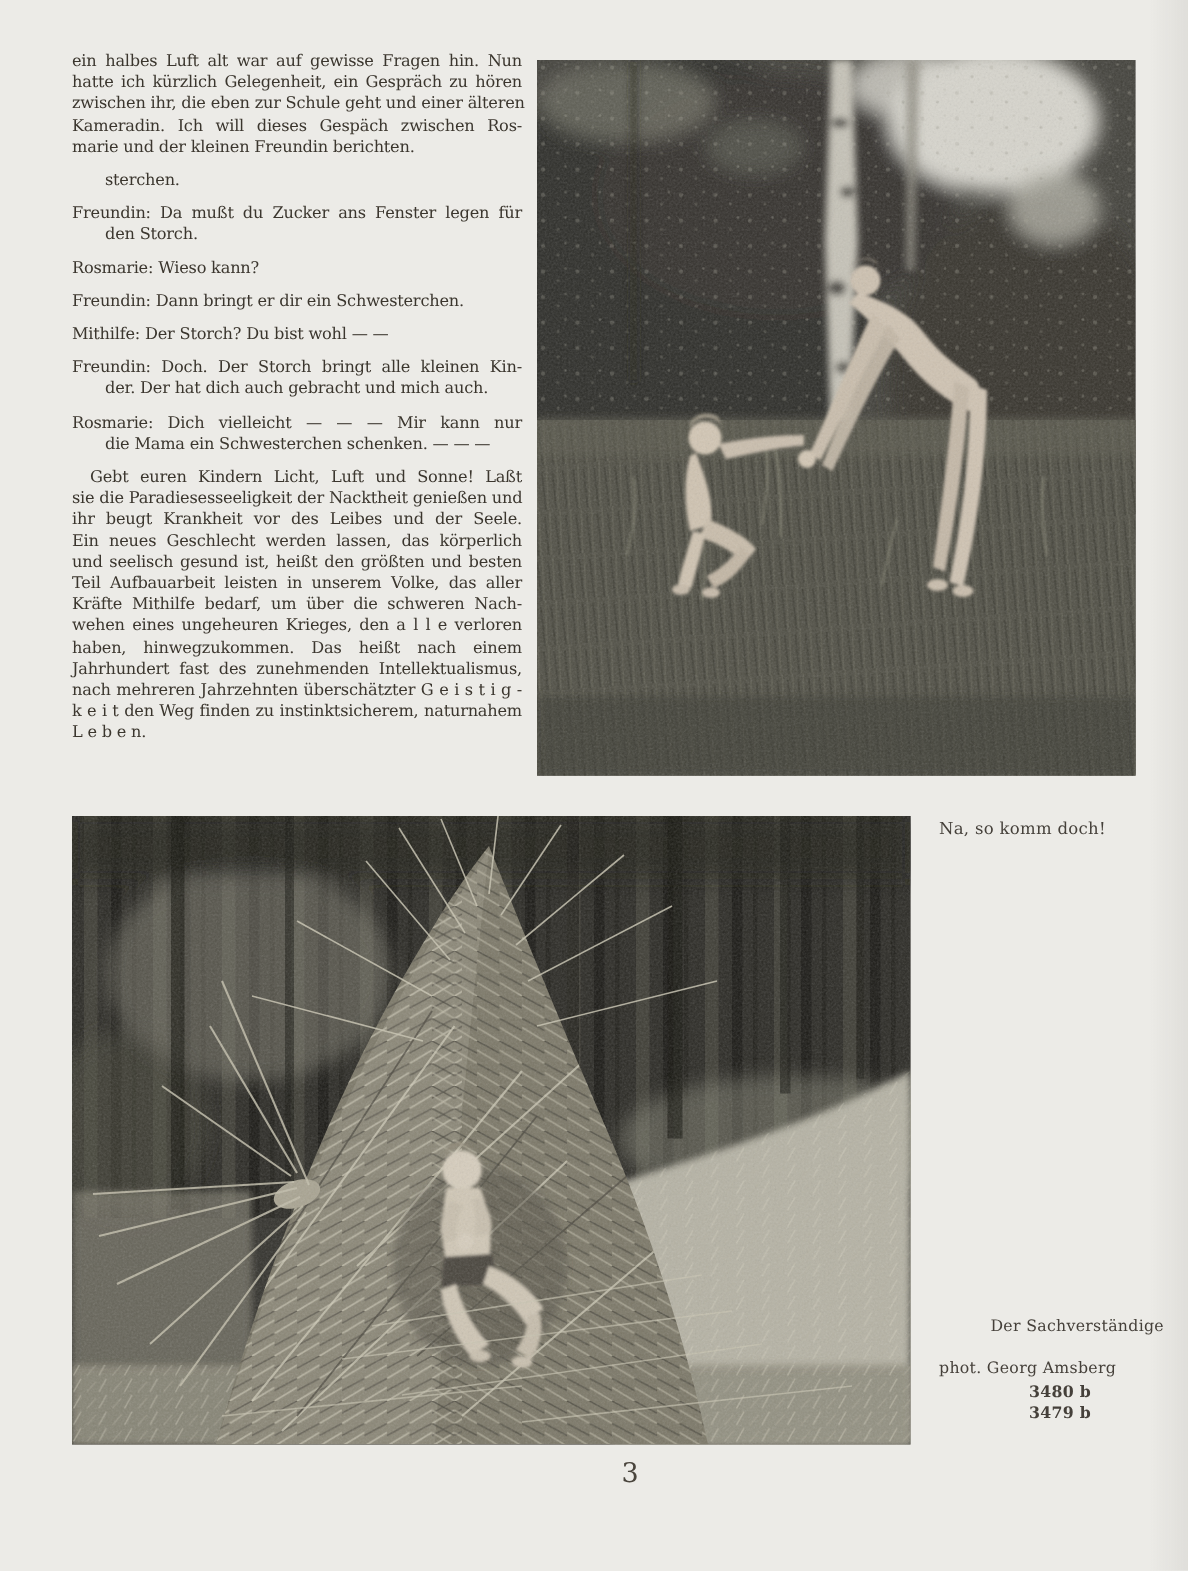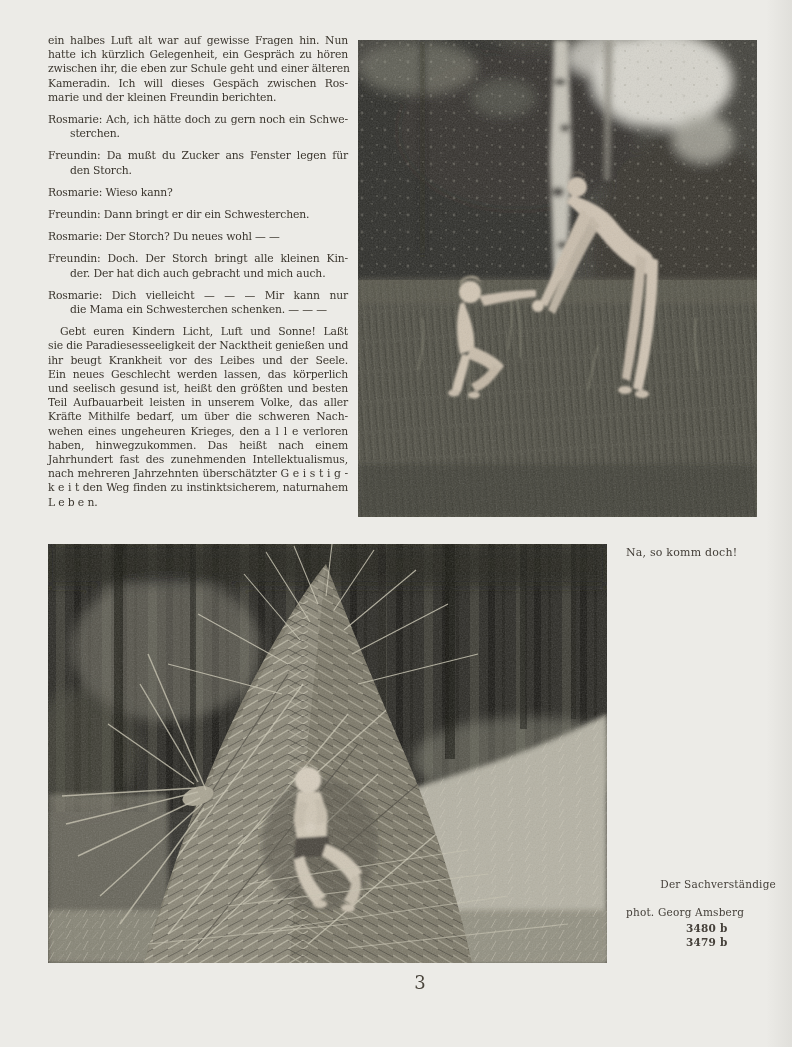--- a/index.html
+++ b/index.html
@@ -57,35 +57,34 @@
   <div class="text-col">
     <div class="intro">
         <div class="line j">ein halbes Luft alt war auf gewisse Fragen hin.  Nun</div>
         <div class="line j">hatte ich kürzlich Gelegenheit, ein Gespräch zu hören</div>
         <div class="line j">zwischen ihr, die eben zur Schule geht und einer älteren</div>
         <div class="line j">Kameradin.  Ich will dieses Gespäch zwischen Ros-</div>
         <div class="line">marie und der kleinen Freundin berichten.</div>
       </div>
     <div>
         <div class="speech">
-          <div class="line j">Rosmarie: Ach, ich hätte doch zu gern noch ein Schwe-</div>
           <div class="line cont">sterchen.</div>
         </div>
         <div class="speech">
           <div class="line j">Freundin: Da mußt du Zucker ans Fenster legen für</div>
           <div class="line cont">den Storch.</div>
         </div>
         <div class="speech">
           <div class="line">Rosmarie: Wieso kann?</div>
         </div>
         <div class="speech">
           <div class="line">Freundin: Dann bringt er dir ein Schwesterchen.</div>
         </div>
         <div class="speech">
-          <div class="line">Rosmarie: Der Storch? Du neues wohl — —</div>
+          <div class="line">Mithilfe: Der Storch? Du bist wohl — —</div>
         </div>
         <div class="speech">
           <div class="line j">Freundin: Doch.  Der Storch bringt alle kleinen Kin-</div>
           <div class="line cont">der. Der hat dich auch gebracht und mich auch.</div>
         </div>
         <div class="speech">
           <div class="line j">Rosmarie: Dich vielleicht — — — Mir kann nur</div>
           <div class="line cont">die Mama ein Schwesterchen schenken. — — —</div>
         </div>
       </div>

